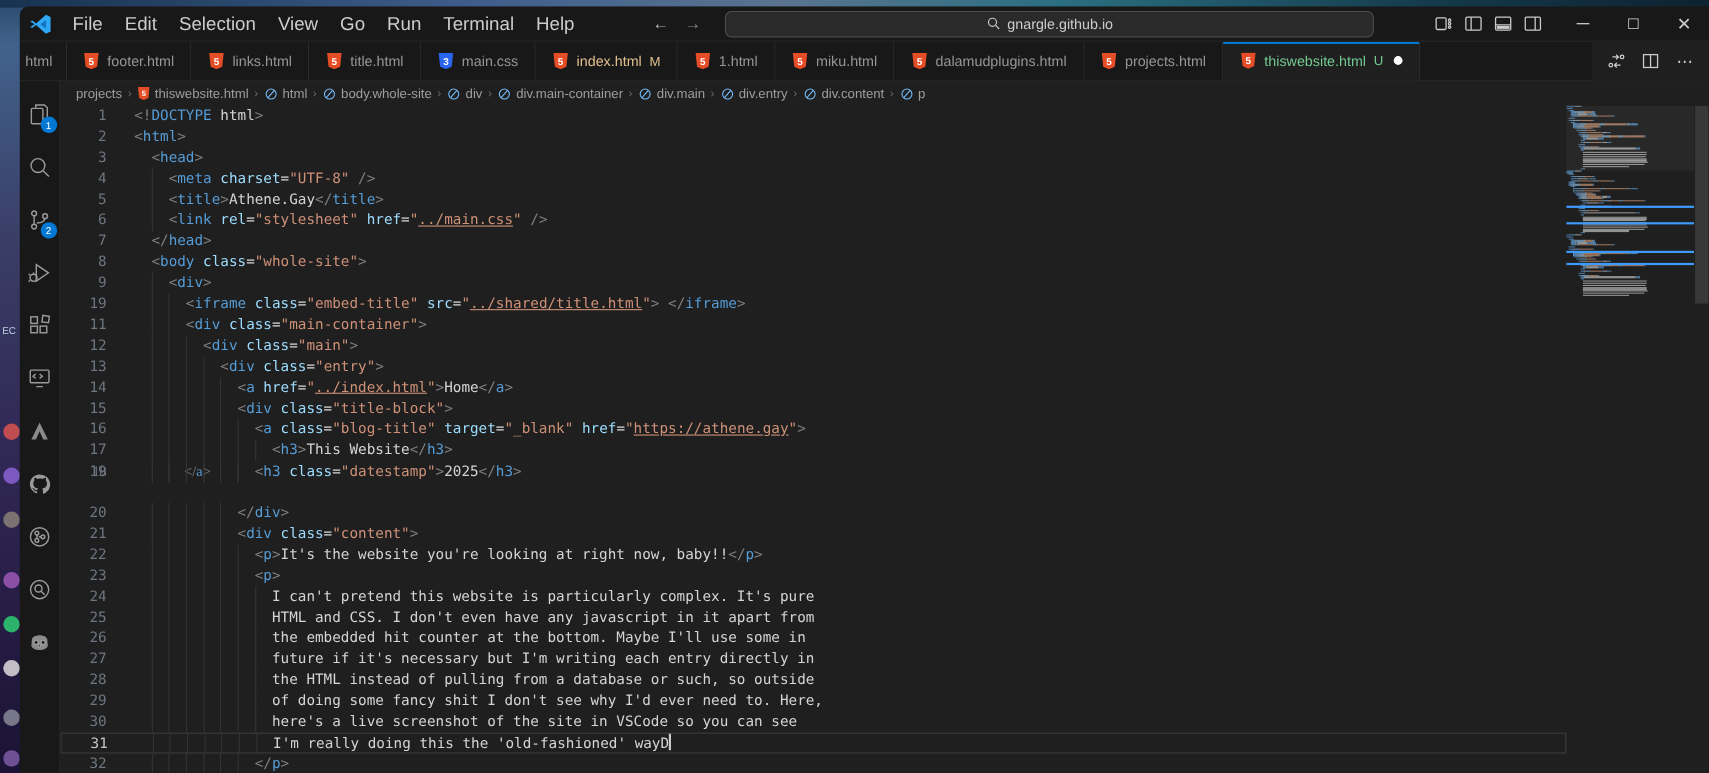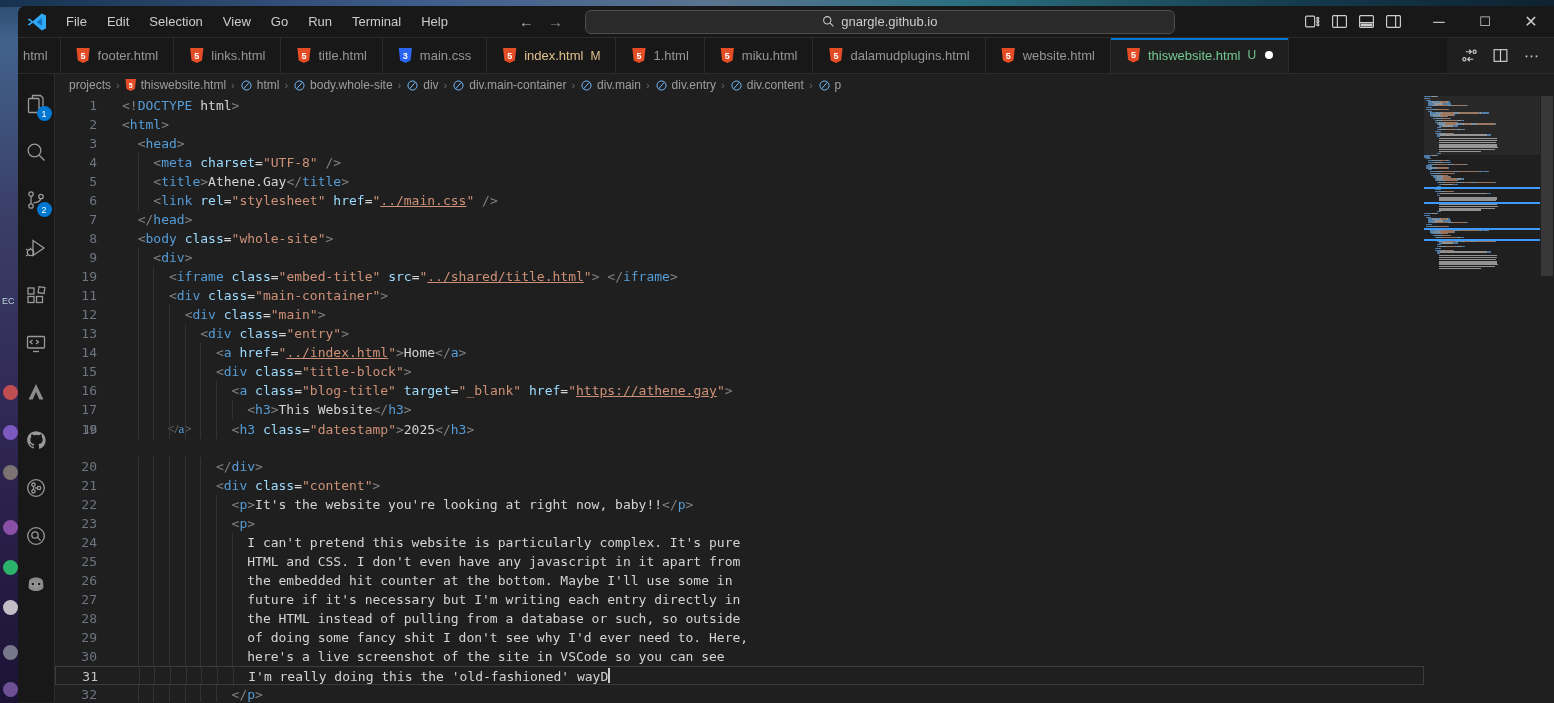--- a/index.html
+++ b/index.html
@@ -14,21 +14,21 @@
   #top-stripe { position:absolute; left:0; top:0; width:1554px; height:7px;
     background:linear-gradient(90deg,#16324f,#3f5e8c 28%,#5a7490 46%,#2a6f80 62%,#13384a 85%,#0e2230); }
 
   #window { position:absolute; left:18px; top:6px; right:0; bottom:0;
     background:#1f1f1f; border-radius:8px 0 0 0; overflow:hidden; }
 
   
   #titlebar { height:32px; background:#181818; display:flex; align-items:center; border-bottom:1px solid #2b2b2b; }
   #vscode-logo { width:22px; height:22px; margin:0 9px 0 8px; flex:none; }
   #menus { display:flex; list-style:none; gap:2px; }
-  #menus li { color:#cccccc; font-size:13px; padding:4px 9px; border-radius:5px; cursor:default; }
+  #menus li { color:#cccccc; font-size:17px; padding:4px 9px; border-radius:5px; cursor:default; }
   #navArrows { display:flex; gap:14px; margin-left:62px; color:#b8b8b8; font-size:15px; }
   #navArrows span { cursor:default; }
   #searchbox { margin-left:22px; width:590px; height:24px; background:#2a2a2a; border:1px solid #4d4d4d;
     border-radius:6px; display:flex; align-items:center; justify-content:center; gap:6px; color:#cccccc; font-size:13px; }
   #layoutBtns { display:flex; gap:10px; margin-left:auto; margin-right:14px; }
   #layoutBtns span { width:17px; height:17px; display:inline-flex; }
   #winControls { display:flex; height:100%; }
   #winControls .wc { width:46px; height:100%; display:flex; align-items:center; justify-content:center; color:#cccccc; }
 
   
@@ -201,21 +201,21 @@
         <div class="tab">
           <span class="fic html">5</span>
           <span>miku.html</span>
         </div>
         <div class="tab">
           <span class="fic html">5</span>
           <span>dalamudplugins.html</span>
         </div>
         <div class="tab">
           <span class="fic html">5</span>
-          <span>website.html</span>
+          <span>projects.html</span>
         </div>
         <div class="tab active">
           <span class="fic html">5</span>
           <span style="color: rgb(115, 201, 145);">thiswebsite.html</span>
           <span class="badge-u">U</span>
           <span class="dirty-dot"></span>
         </div>
       </div>
     <div id="tabActions">
         <span>

